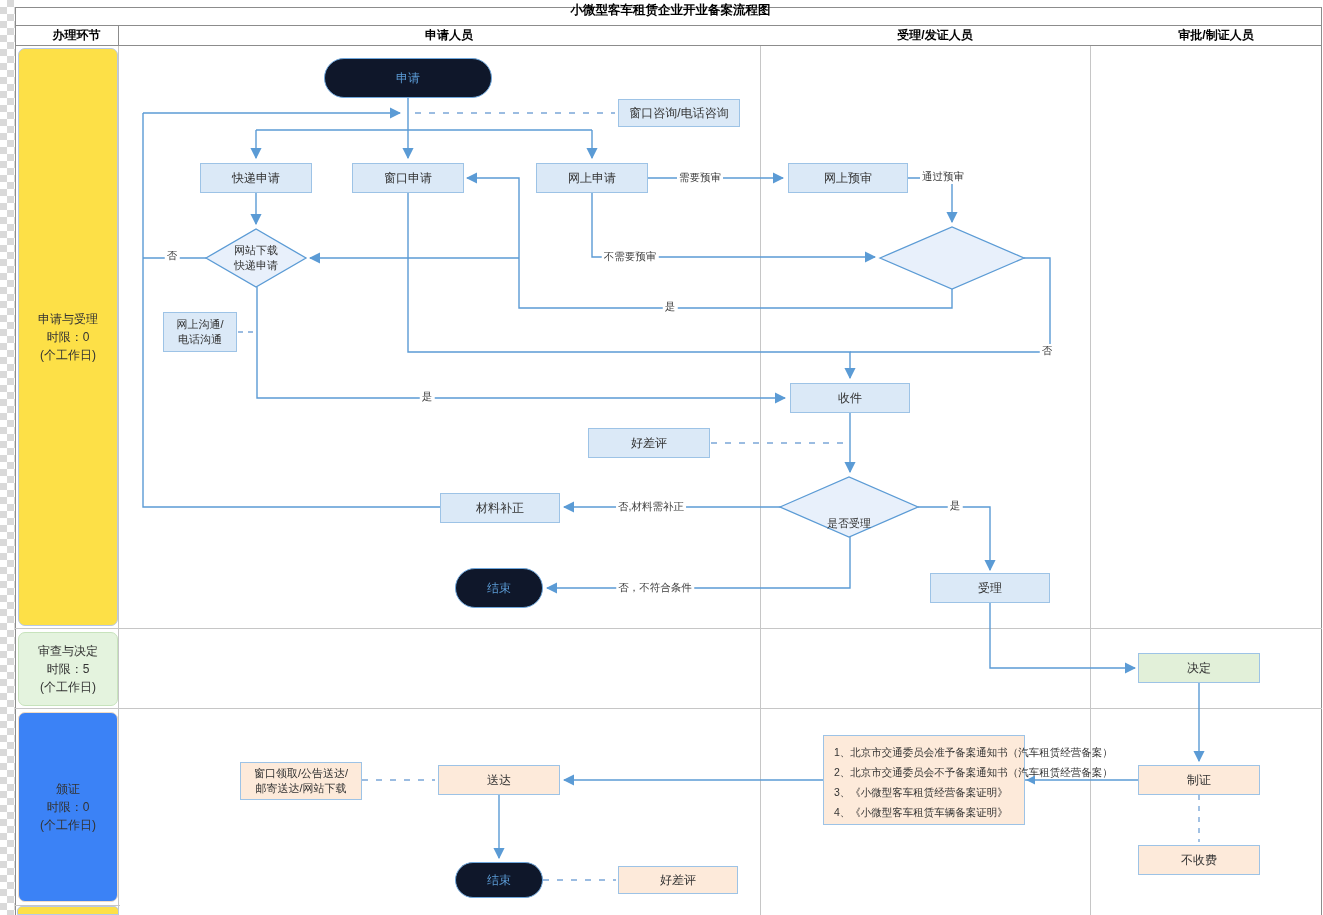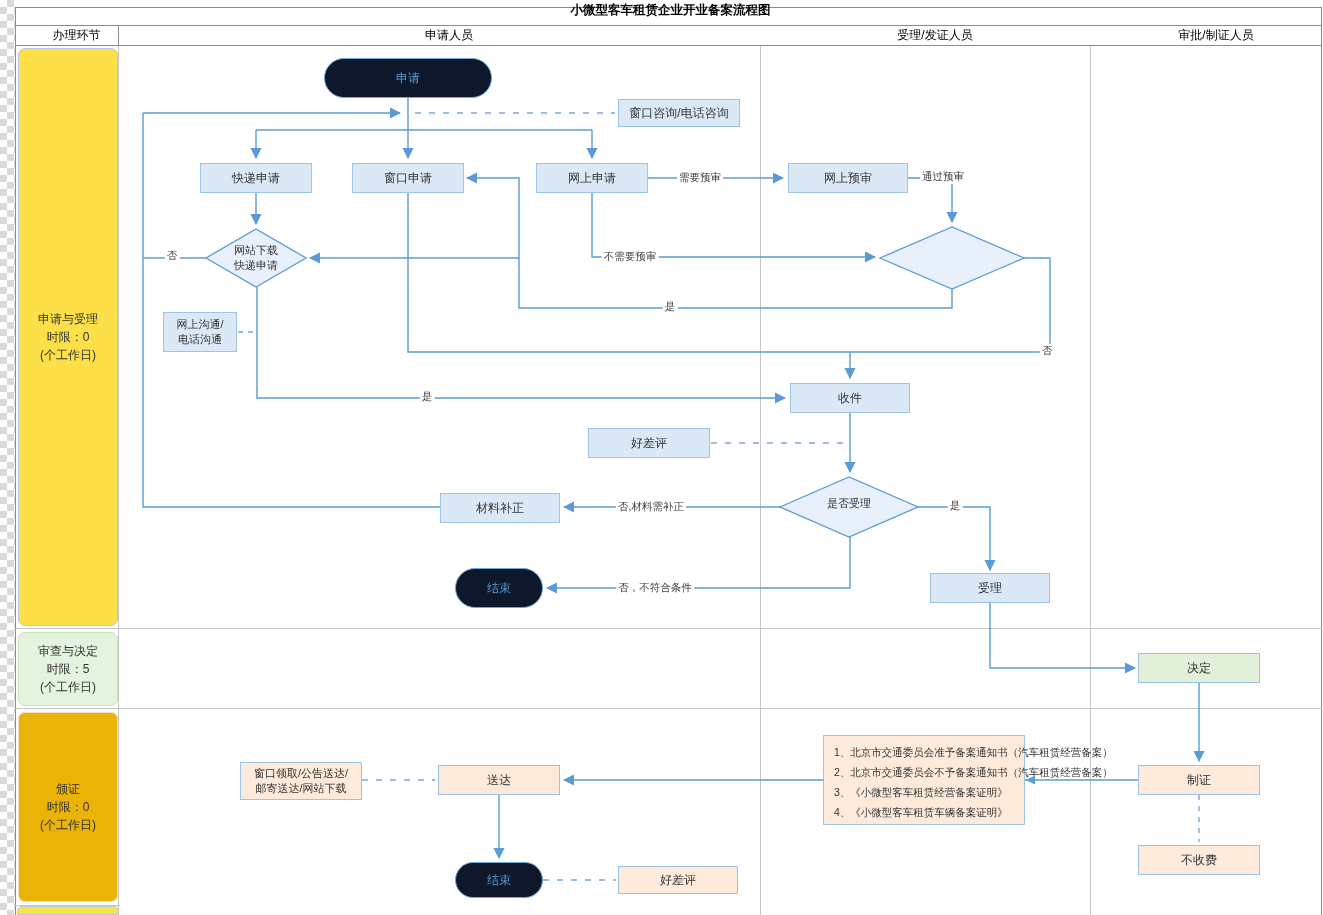--- a/index.html
+++ b/index.html
@@ -8,30 +8,30 @@
   .checker{position:absolute;left:0;top:0;width:15px;height:915px;
            background-image:linear-gradient(45deg,#d9d9d9 25%,transparent 25%,transparent 75%,#d9d9d9 75%),
                             linear-gradient(45deg,#d9d9d9 25%,transparent 25%,transparent 75%,#d9d9d9 75%);
            background-size:14px 14px;background-position:0 0,7px 7px;background-color:#fff;}
   svg.wires{position:absolute;left:0;top:0;z-index:1;}
   svg.overlay{position:absolute;left:0;top:0;z-index:3;pointer-events:none;}
   .abs{position:absolute;box-sizing:border-box;z-index:2;}
   .ctr{display:flex;align-items:center;justify-content:center;text-align:center;}
   .col{flex-direction:column;}
   .title{font-weight:bold;font-size:12.5px;color:#000;}
-  .hdr{font-weight:normal;font-size:12px;color:#000;padding-left:20px;}
+  .hdr{font-weight:bold;font-size:12px;color:#000;padding-left:20px;}
   .node{font-size:12px;border:1px solid #9dc3e6;line-height:1.25;}
   .bb{background:#dbe9f7;}
   .bp{background:#fdeada;}
   .bg{background:#e2f0d9;}
   .pill{background:#0f172a;border:1.5px solid #6fa7dc;color:#5b9bd5;font-size:12px;}
   .lane{border-radius:7px;font-size:12px;line-height:18px;}
   .lane-blue{background:#fde047;border:1px solid #b7c9e8;}
   .lane-green{background:#e4f3de;border:1px solid #c7e3bc;}
-  .lane-peach{background:#eab308;border:1px solid #f2dcc4;}
+  .lane-peach{background:#3b82f6;border:1px solid #f2dcc4;}
   .elabel{font-size:10.5px;color:#3f3f3f;background:#fff;padding:0 2px;white-space:nowrap;
           transform:translate(-50%,-50%);z-index:2;position:absolute;}
   .dtext{font-size:11px;line-height:15px;z-index:2;}
   .small{font-size:11px;line-height:15px;}
   .docbox{background:#fdeada;border:1px solid #9dc3e6;}
   .docline{white-space:nowrap;font-size:10.5px;line-height:20px;}
 </style>
 </head>
 <body>
 
@@ -161,21 +161,21 @@
     <div class="docline">3、《小微型客车租赁经营备案证明》</div>
     <div class="docline">4、《小微型客车租赁车辆备案证明》</div>
   </div>
   <div class="abs ctr node bp" style="left:618px;top:866px;width:120px;height:28px;">好差评</div>
   <div class="abs ctr node bp" style="left:1138px;top:845px;width:122px;height:30px;">不收费</div>
 
   <div class="abs ctr col dtext" style="left:206px;top:236px;width:100px;height:44px;">
     <span>网站下载</span>
     <span>快递申请</span>
   </div>
-  <div class="abs ctr dtext" style="left:781px;top:492px;width:136px;height:22px;">是否受理</div>
+  <div class="abs ctr dtext" style="left:781px;top:512px;width:136px;height:22px;">是否受理</div>
 
   <div class="elabel" style="left:700px;top:178px;">需要预审</div>
   <div class="elabel" style="left:943px;top:177px;">通过预审</div>
   <div class="elabel" style="left:630px;top:257px;">不需要预审</div>
   <div class="elabel" style="left:670px;top:307px;">是</div>
   <div class="elabel" style="left:1047px;top:351px;">否</div>
   <div class="elabel" style="left:172px;top:256px;">否</div>
   <div class="elabel" style="left:427px;top:397px;">是</div>
   <div class="elabel" style="left:651px;top:507px;">否,材料需补正</div>
   <div class="elabel" style="left:955px;top:506px;">是</div>

